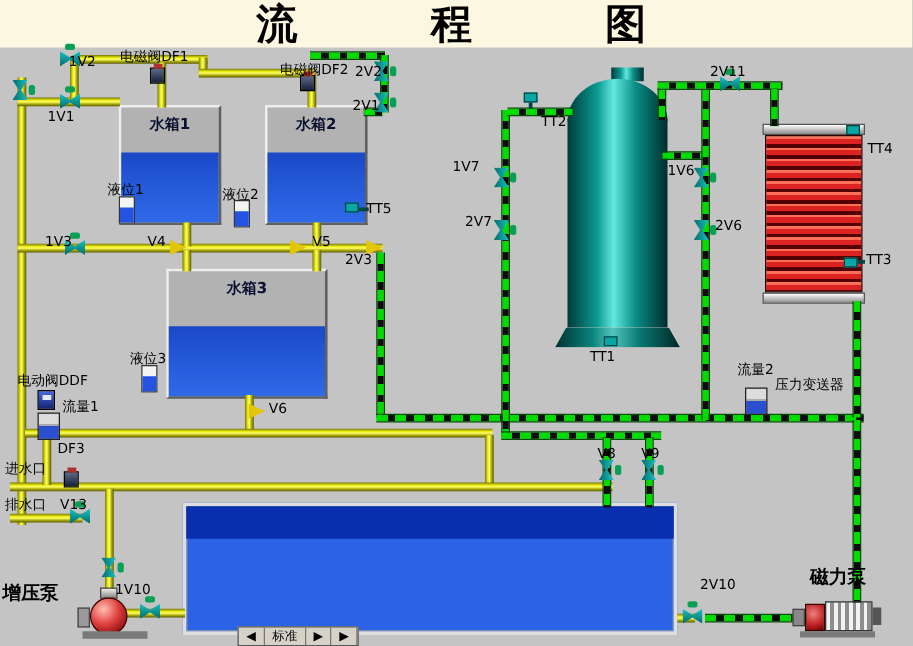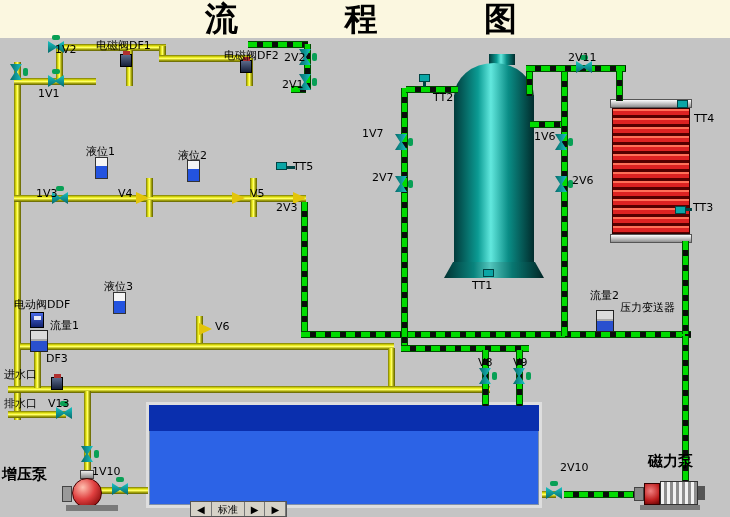--- a/index.html
+++ b/index.html
@@ -52,20 +52,32 @@
       <span>流</span>
       <span>程</span>
       <span>图</span>
     </div>
   </div>
 
   <div class="pool">
     <div class="band"></div>
   </div>
 
+  <div class="tank" style="left:95px;top:84px;width:82px;height:96px">
+    <div class="water" style="height:56px"></div>
+    <div class="tl">水箱1</div>
+  </div>
+  <div class="tank" style="left:212px;top:84px;width:82px;height:96px">
+    <div class="water" style="height:56px"></div>
+    <div class="tl">水箱2</div>
+  </div>
+  <div class="tank" style="left:133px;top:215px;width:129px;height:104px">
+    <div class="water" style="height:56px"></div>
+    <div class="tl">水箱3</div>
+  </div>
 
   <div class="tealg" style="left:489px;top:54px;width:26px;height:11px"></div>
   <div class="tealg dome" style="left:454px;top:63px;width:80px;height:34px"></div>
   <div class="tealg" style="left:454px;top:95px;width:80px;height:167px"></div>
   <div class="tealg skirt" style="left:444px;top:262px;width:100px;height:16px"></div>
 
   <div class="coilcap" style="left:610px;top:99px;width:82px"></div>
   <div class="coil" style="left:612px;top:108px;width:78px;height:126px"></div>
   <div class="coilcap" style="left:610px;top:234px;width:82px"></div>
 

